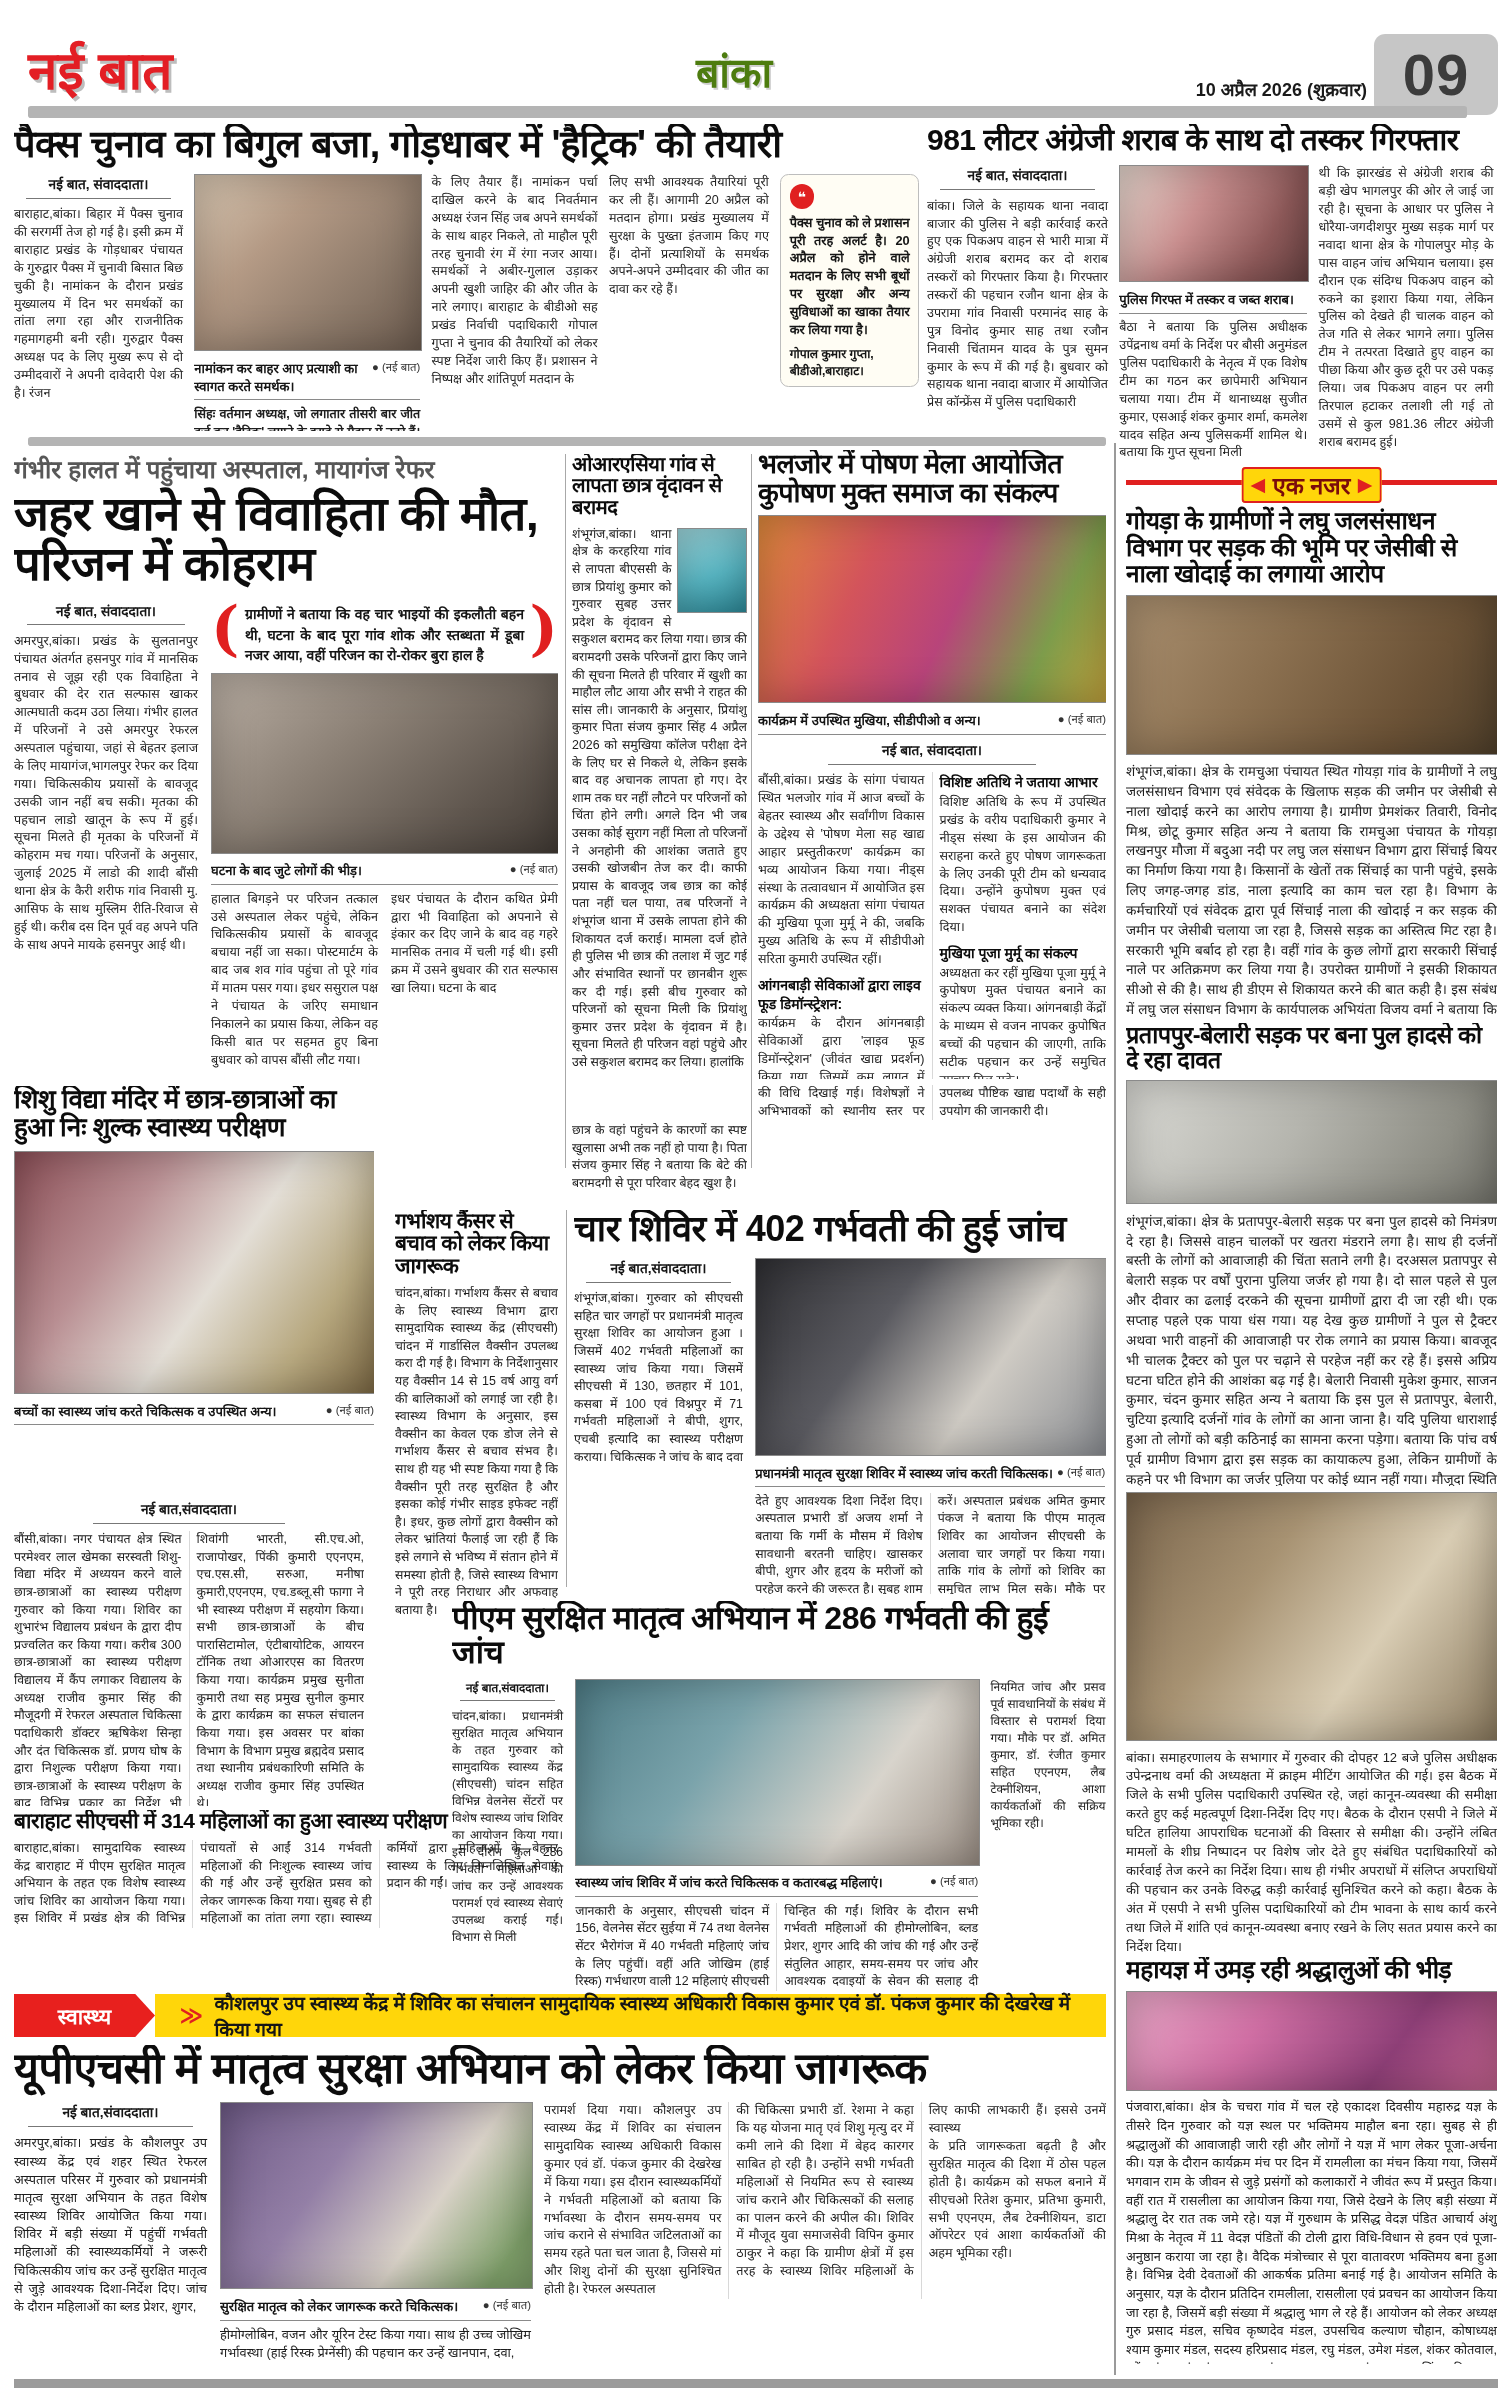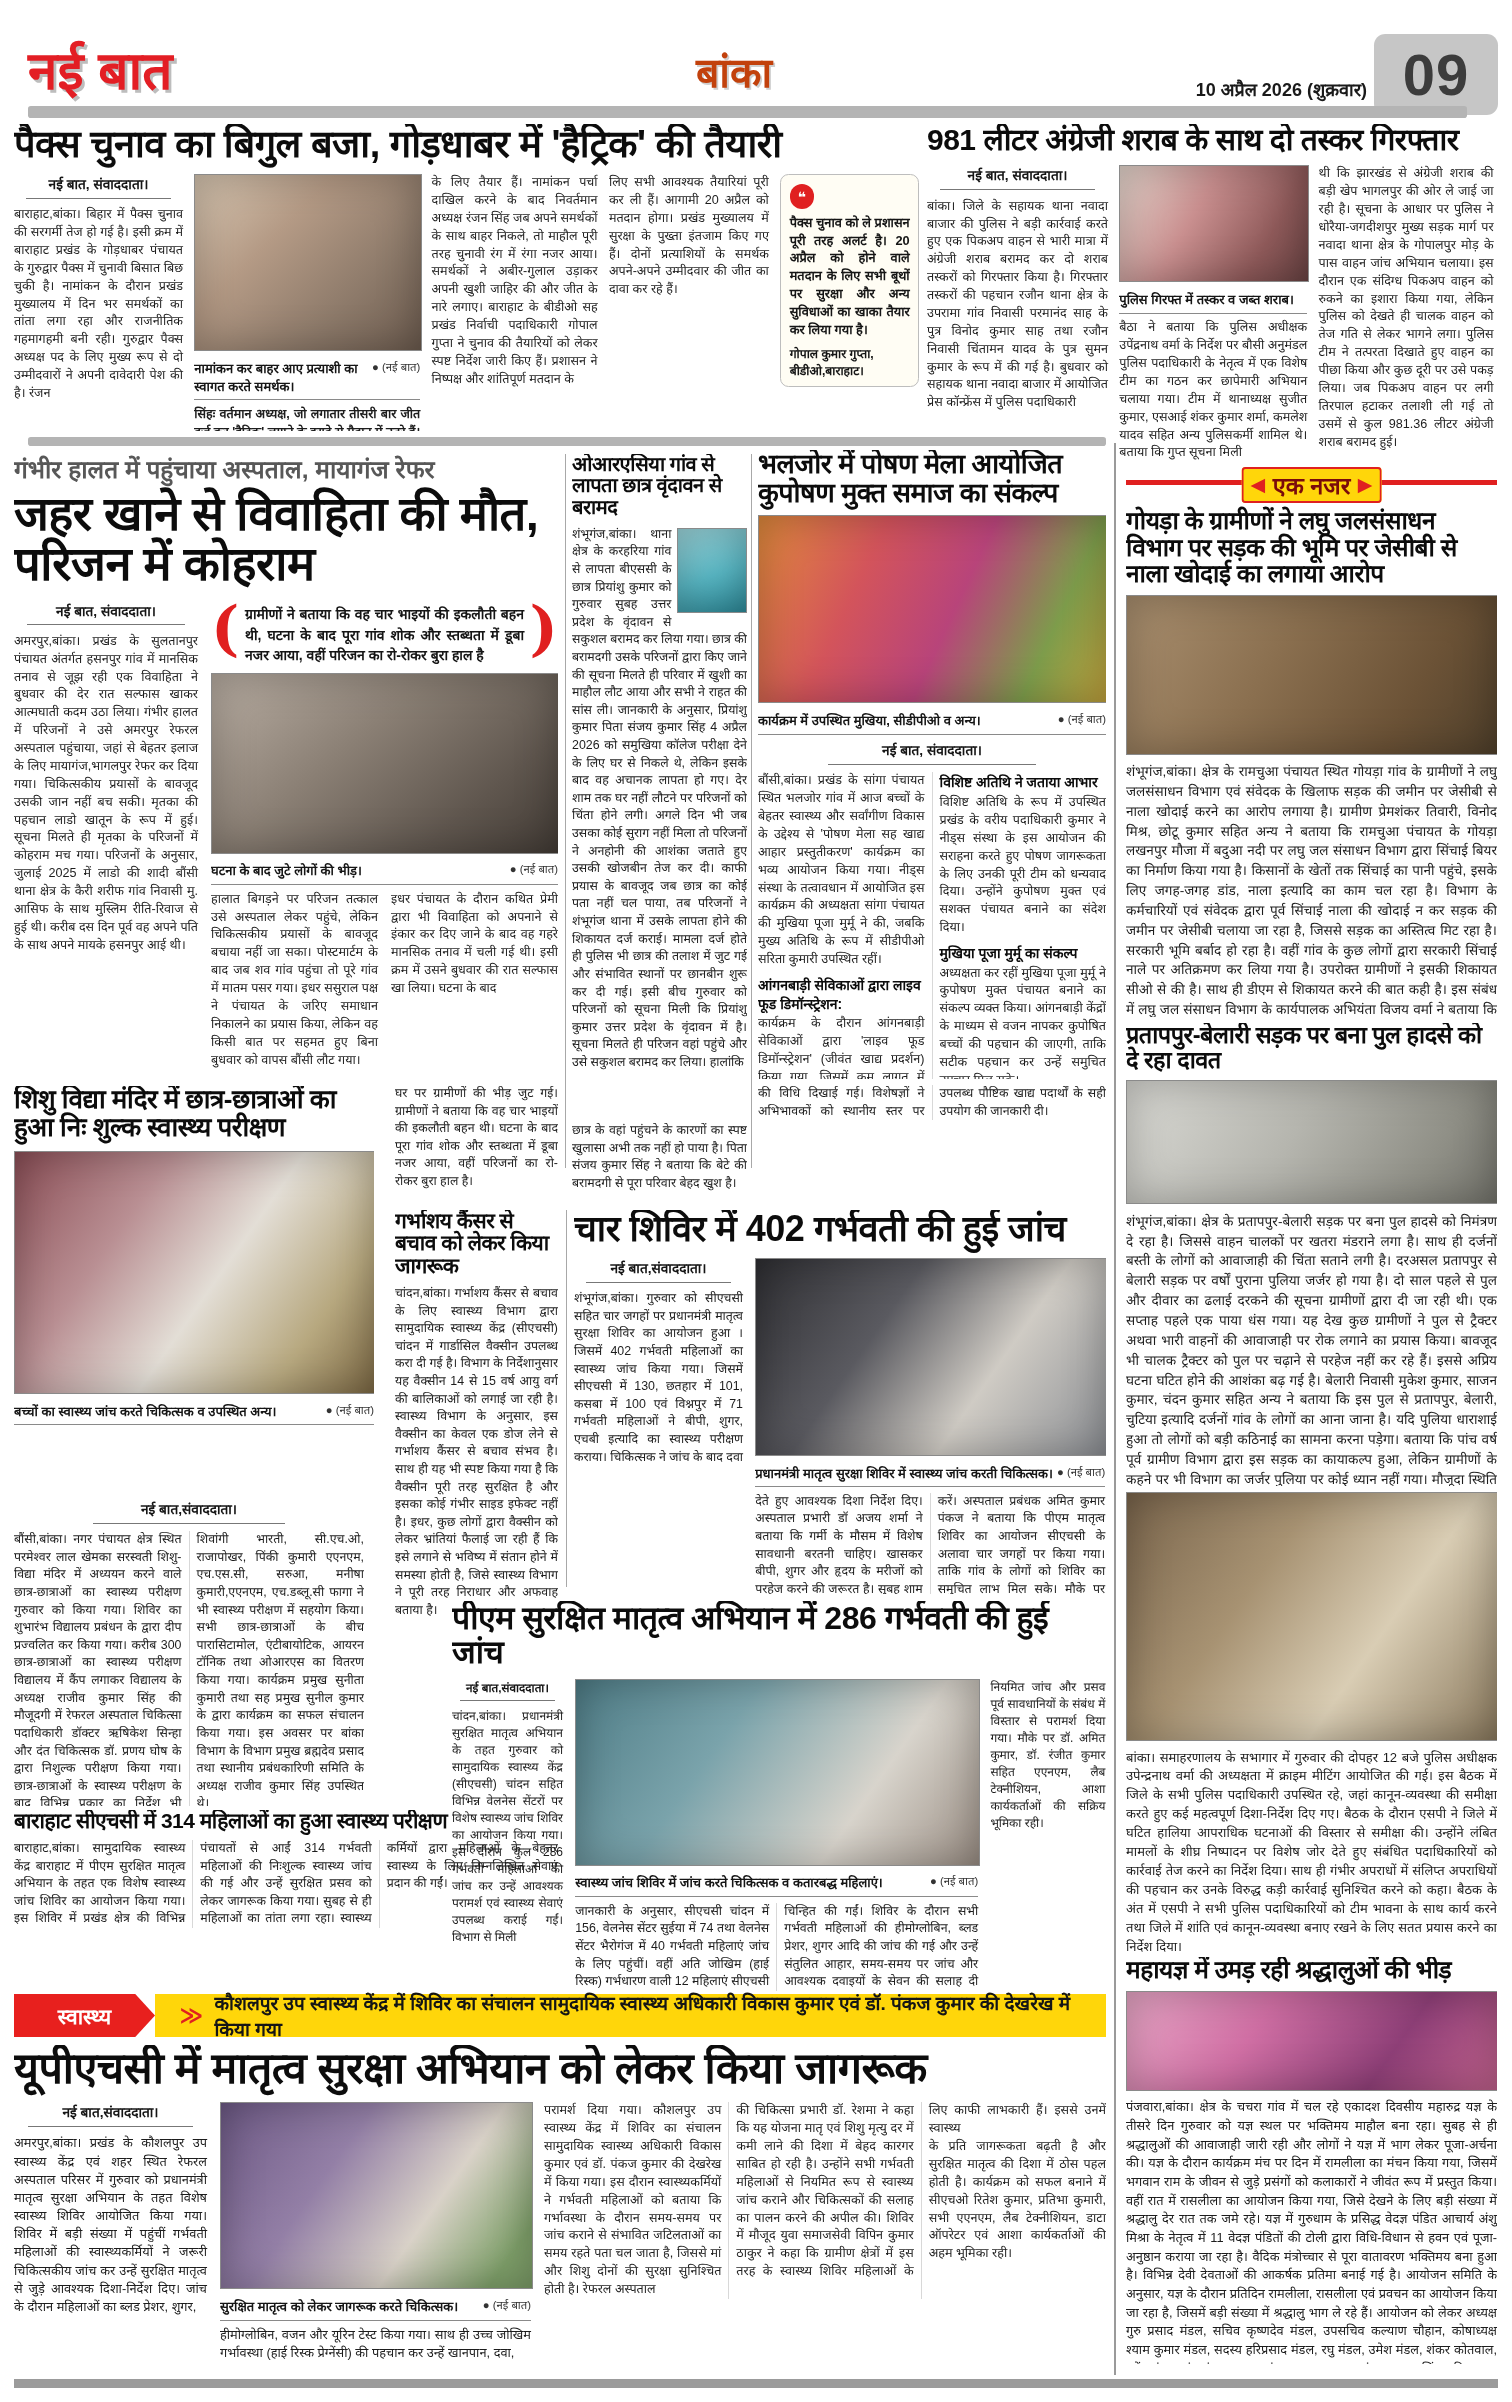--- a/index.html
+++ b/index.html
@@ -61,21 +61,21 @@
   .strip .chev{color:#e02020;font-size:22.6px;font-weight:800;}
   .pn-tab{background:#c6c6c6;border-radius:11.3px;}
   .pn{font-size:58px;font-weight:800;color:#3c3c3c;text-align:center;line-height:81px;letter-spacing:0.9px;}
 </style>
 </head>
 <body>
 
 <div id="page">
 
   <div class="abs" style="left:28px;top:32px;font-size:53px;font-weight:800;color:#e31e24;text-shadow:2.8px 2.8px 0 #bdbdbd;">नई बात</div>
-  <div class="abs" style="left:621px;top:43px;width:226px;text-align:center;font-size:41px;font-weight:800;color:#c2410c;text-shadow:1.9px 1.9px 0 #cfcfcf;">बांका</div>
+  <div class="abs" style="left:621px;top:43px;width:226px;text-align:center;font-size:41px;font-weight:800;color:#4d7c0f;text-shadow:1.9px 1.9px 0 #cfcfcf;">बांका</div>
   <div class="abs" style="left:1158px;top:77px;width:209px;text-align:right;font-size:18px;font-weight:700;color:#1a1a1a;">10 अप्रैल 2026 (शुक्रवार)</div>
   <div class="abs pn-tab" style="left:1374px;top:34px;width:124px;height:81px;">
     <div class="pn">09</div>
   </div>
   <div class="abs graybar" style="left:28px;top:106px;width:1439px;height:12.2px;"></div>
 
   <div class="abs clip" style="left:14px;top:124px;width:906px;height:307px;">
     <h1 class="hl" style="font-size:38px;margin-bottom:9.4px;">पैक्स चुनाव का बिगुल बजा, गोड़धाबर में 'हैट्रिक' की तैयारी</h1>
     <div class="row" style="gap:11.3px;">
       <div style="width:169px;">
@@ -177,23 +177,20 @@
       <p class="body">बौंसी,बांका। प्रखंड के सांगा पंचायत स्थित भलजोर गांव में आज बच्चों के बेहतर स्वास्थ्य और सर्वांगीण विकास के उद्देश्य से 'पोषण मेला सह खाद्य आहार प्रस्तुतीकरण' कार्यक्रम का भव्य आयोजन किया गया। नीड्स संस्था के तत्वावधान में आयोजित इस कार्यक्रम की अध्यक्षता सांगा पंचायत की मुखिया पूजा मुर्मू ने की, जबकि मुख्य अतिथि के रूप में सीडीपीओ सरिता कुमारी उपस्थित रहीं।</p>
       <h5 class="subhead">आंगनबाड़ी सेविकाओं द्वारा लाइव फूड डिमॉन्स्ट्रेशन:</h5>
       <p class="body">कार्यक्रम के दौरान आंगनबाड़ी सेविकाओं द्वारा 'लाइव फूड डिमॉन्स्ट्रेशन' (जीवंत खाद्य प्रदर्शन) किया गया, जिसमें कम लागत में तैयार होने वाले संतुलित और पौष्टिक भोजन बनाने</p>
       <h5 class="subhead">विशिष्ट अतिथि ने जताया आभार</h5>
       <p class="body">विशिष्ट अतिथि के रूप में उपस्थित प्रखंड के वरीय पदाधिकारी कुमार ने नीड्स संस्था के इस आयोजन की सराहना करते हुए पोषण जागरूकता के लिए उनकी पूरी टीम को धन्यवाद दिया। उन्होंने कुपोषण मुक्त एवं सशक्त पंचायत बनाने का संदेश दिया।</p>
       <h5 class="subhead">मुखिया पूजा मुर्मू का संकल्प</h5>
       <p class="body">अध्यक्षता कर रहीं मुखिया पूजा मुर्मू ने कुपोषण मुक्त पंचायत बनाने का संकल्प व्यक्त किया। आंगनबाड़ी केंद्रों के माध्यम से वजन नापकर कुपोषित बच्चों की पहचान की जाएगी, ताकि सटीक पहचान कर उन्हें समुचित उपचार मिल सके।</p>
     </div>
   </div>
 
-  <div class="abs clip" style="left:395px;top:1085px;width:163px;height:119px;">
-    <p class="body" style="font-size:12.4px;">घर पर ग्रामीणों की भीड़ जुट गई। ग्रामीणों ने बताया कि वह चार भाइयों की इकलौती बहन थी। घटना के बाद पूरा गांव शोक और स्तब्धता में डूबा नजर आया, वहीं परिजनों का रो-रोकर बुरा हाल है।</p>
-  </div>
   <div class="abs clip" style="left:572px;top:1122px;width:175px;height:119px;">
     <p class="body" style="font-size:12.4px;">छात्र के वहां पहुंचने के कारणों का स्पष्ट खुलासा अभी तक नहीं हो पाया है। पिता संजय कुमार सिंह ने बताया कि बेटे की बरामदगी से पूरा परिवार बेहद खुश है।</p>
   </div>
   <div class="abs clip" style="left:758px;top:1085px;width:348px;height:119px;">
     <p class="body cols2" style="font-size:12.4px;">की विधि दिखाई गई। विशेषज्ञों ने अभिभावकों को स्थानीय स्तर पर उपलब्ध पौष्टिक खाद्य पदार्थों के सही उपयोग की जानकारी दी।</p>
   </div>
 
   <div class="abs clip" style="left:14px;top:1086px;width:360px;height:405px;">
     <h1 class="hl" style="font-size:26px;margin-bottom:9.4px;">शिशु विद्या मंदिर में छात्र-छात्राओं का हुआ निः शुल्क स्वास्थ्य परीक्षण</h1>
     <div class="ph ph-school" style="width:100%;height:241px;"></div>

